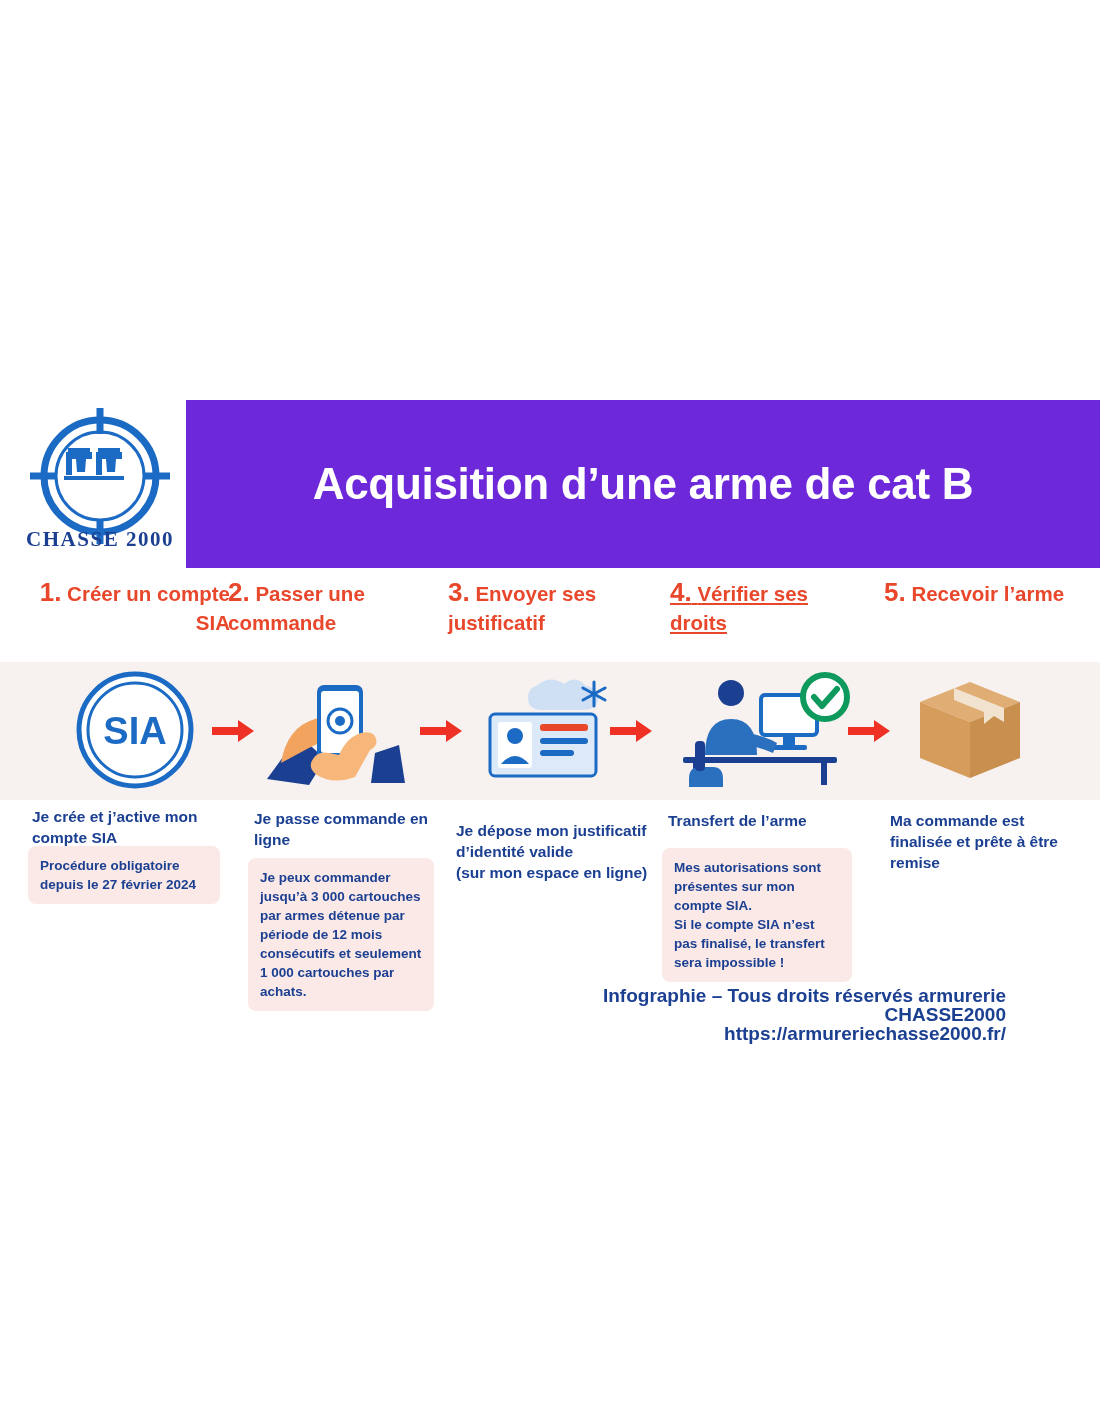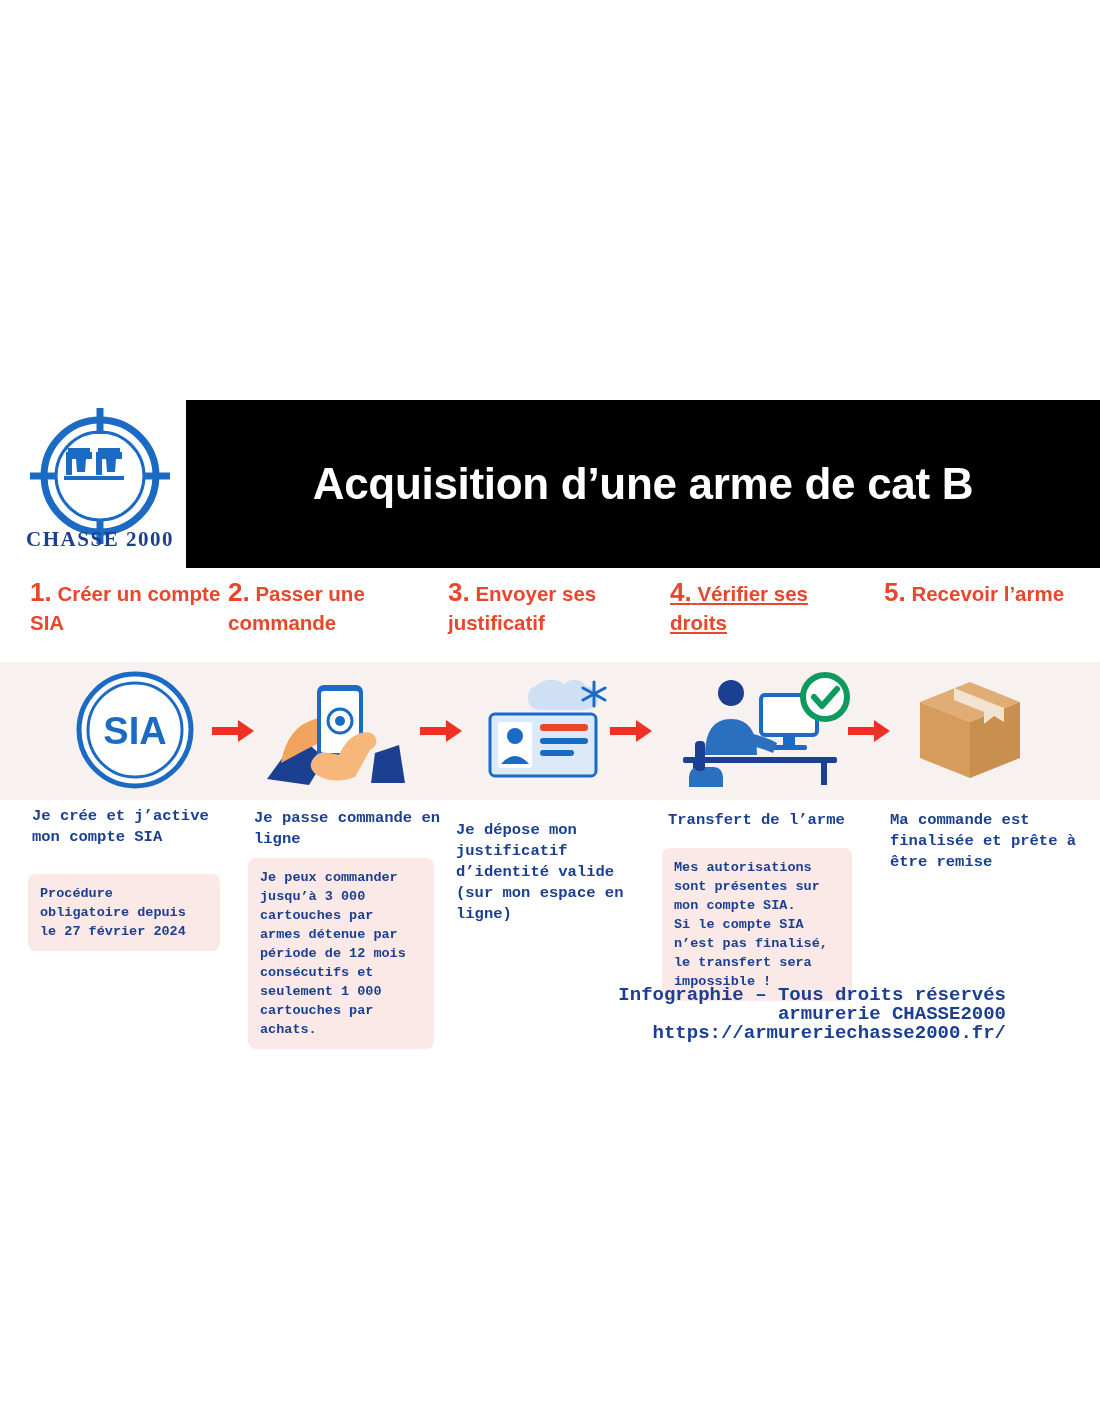--- a/index.html
+++ b/index.html
@@ -39,21 +39,21 @@
     justify-content: flex-end;
   }
   .logo-svg { display:block; }
 
   .title-bar {
     position: absolute;
     left: 186px;
     top: 4px;
     right: 0;
     height: 168px;
-    background: #000000;
+    background: #6d28d9;
     display: flex;
     align-items: center;
     justify-content: center;
   }
   .title-bar h1 {
     margin: 0;
     color: #ffffff;
     font-size: 44px;
     font-weight: bold;
     letter-spacing: -0.3px;
@@ -73,21 +73,21 @@
     top: 0;
     color: #e8472b;
     font-weight: bold;
     font-size: 20.5px;
     line-height: 29px;
   }
   .step-title .num {
     font-size: 26px;
     font-weight: bold;
   }
-  .st1 { left: 30px;  width: 200px; }
+  .st1 { left: 30px;  width: 200px; text-align: right; }
   .st2 { left: 228px; width: 200px; }
   .st3 { left: 448px; width: 200px; }
   .st4 { left: 670px; width: 200px; text-decoration: underline; }
   .st5 { left: 884px; width: 200px; }
 
   
   .icon-band {
     position: absolute;
     top: 266px;
     left: 0;
@@ -120,42 +120,41 @@
   .ar3 { left: 610px; }
   .ar4 { left: 848px; }
 
   
   .captions {
     position: absolute;
     top: 410px;
     left: 0;
     width: 1016px;
     height: 210px;
-    font-family: Liberation Mono, monospace;
   }
   .cap {
     position: absolute;
     color: #1b3f91;
     font-weight: bold;
     font-size: 15.5px;
     line-height: 21px;
   }
   .cap-note {
     position: absolute;
     background: #fbe9e7;
     border-radius: 8px;
     color: #1b3f91;
     font-weight: bold;
     font-size: 13.5px;
     line-height: 19px;
     padding: 10px 12px;
     box-sizing: border-box;
   }
   .c1 { left: 32px;  top: 0;   width: 200px; }
-  .n1 { left: 28px;  top: 68px; width: 192px; }
+  .n1 { left: 28px;  top: 40px; width: 192px; }
   .c2 { left: 254px; top: 2px;   width: 200px; }
   .n2 { left: 248px; top: 52px; width: 186px; }
   .c3 { left: 456px; top: 14px; width: 200px; }
   .c4 { left: 668px; top: 4px;  width: 210px; }
   .n4 { left: 662px; top: 42px; width: 190px; }
   .c5 { left: 890px; top: 4px;  width: 200px; }
 
   .credit {
     position: absolute;
     right: 10px;

